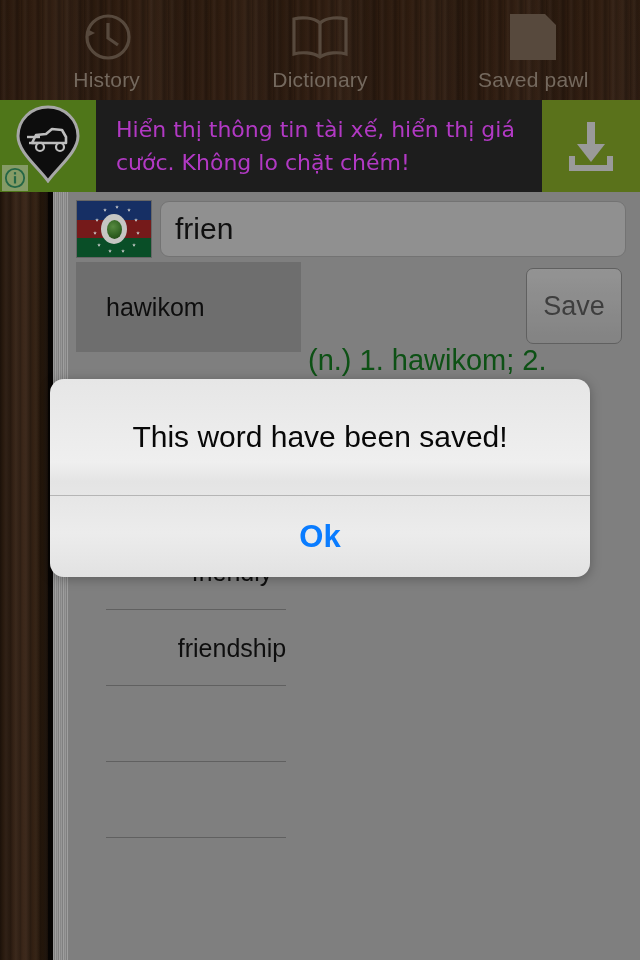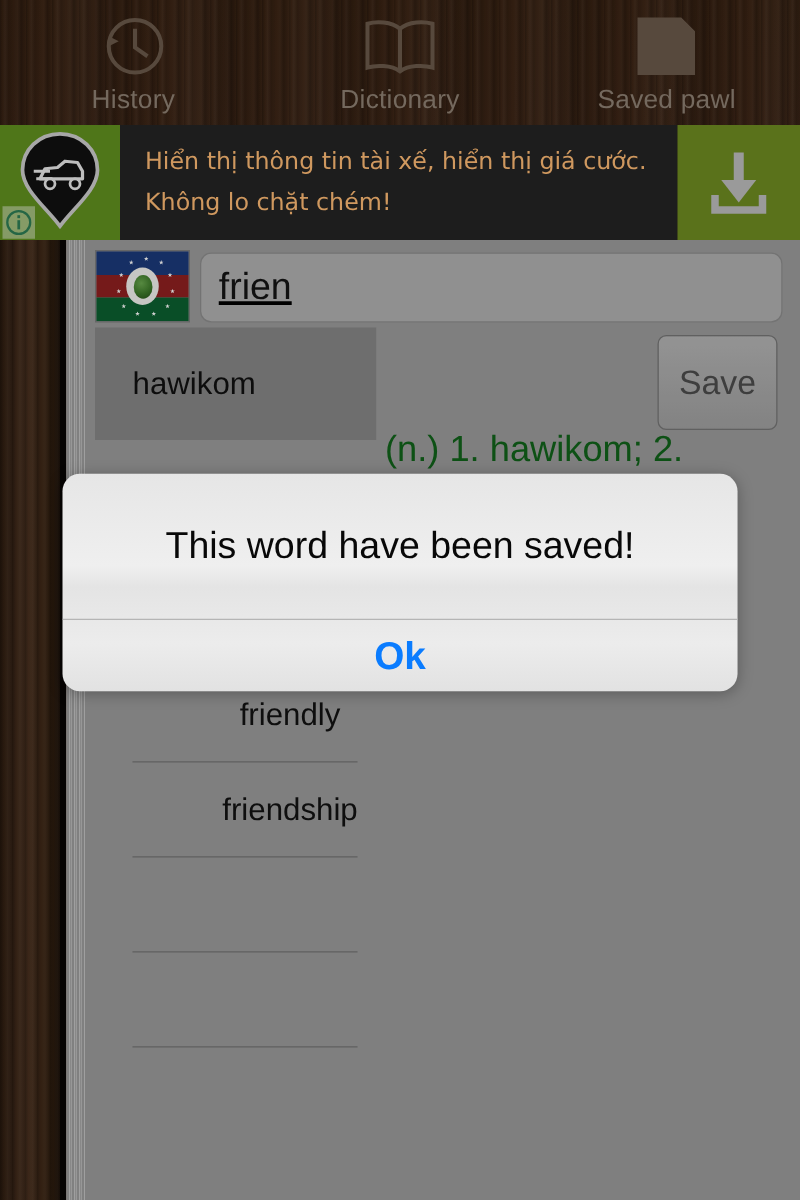--- a/index.html
+++ b/index.html
@@ -76,21 +76,21 @@
     background:rgba(255,255,255,0.42);
     display:flex; align-items:center; justify-content:center;
   }
   .ad-info svg { width:22px; height:22px; }
   .ad-body {
     flex:1; background:#242424;
     display:flex; align-items:center;
     padding:0 14px 0 20px;
   }
   .ad-text {
-    color:#fdba74; font-size:19px; line-height:33px;
+    color:#d946ef; font-size:22px; line-height:33px;
     font-family:"DejaVu Sans", sans-serif;
   }
   .ad-cta {
     width:98px; background:#6e8b22;
     display:flex; align-items:center; justify-content:center;
   }
   .ad-cta svg { width:60px; height:60px; }
 
   
   .book {
@@ -117,21 +117,21 @@
       #a6a6a6 3px, #a6a6a6 4px);
   }
   .page {
     position:absolute; left:68px; top:0; right:0; bottom:0;
     background:#9b9b9b;
   }
 
   
   .search-row {
     position:absolute; left:8px; top:8px; right:0; height:58px;
-    display:flex; align-items:flex-end;text-decoration:underline;
+    display:flex; align-items:center;
   }
   .flag {
     width:76px; height:58px;
     border:1px solid #7d7d7d;
     position:relative; overflow:hidden;
     flex:0 0 auto;
   }
   .flag .band { position:absolute; left:0; width:100%; height:33.34%; }
   .flag .b1 { top:0; background:#1b3a7a; }
   .flag .b2 { top:33.33%; background:#8f2020; }
@@ -218,21 +218,21 @@
   }
 
   
   .dim {
     position:absolute; inset:0;
     background:rgba(0,0,0,0.18);
     z-index:20;
   }
   .dialog {
     position:absolute; left:50px; top:379px;
-    width:540px; height:174px;
+    width:540px; height:198px;
     border-radius:14px;
     background:linear-gradient(180deg,#e6e6e6 0%, #efefef 42%, #e4e4e4 52%, #ececec 78%, #e2e2e2 100%);
     box-shadow:0 2px 12px rgba(0,0,0,0.28);
     z-index:21;
     overflow:hidden;
     display:flex; flex-direction:column;
   }
   .dialog-body {
     height:116px;
     display:flex; align-items:center; justify-content:center;

